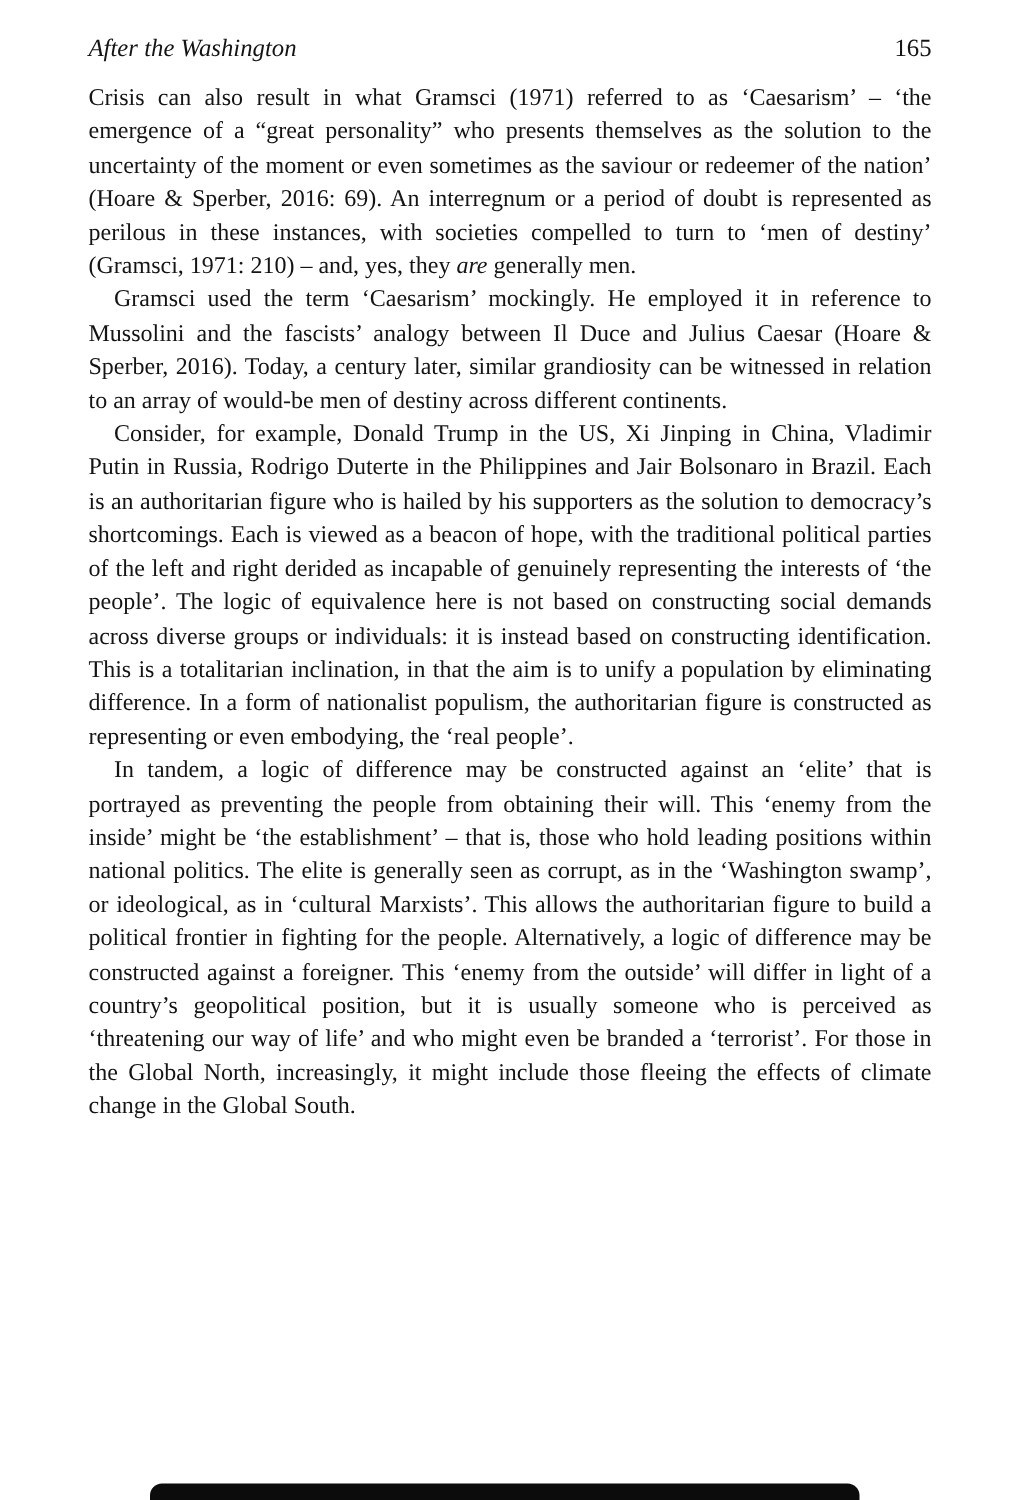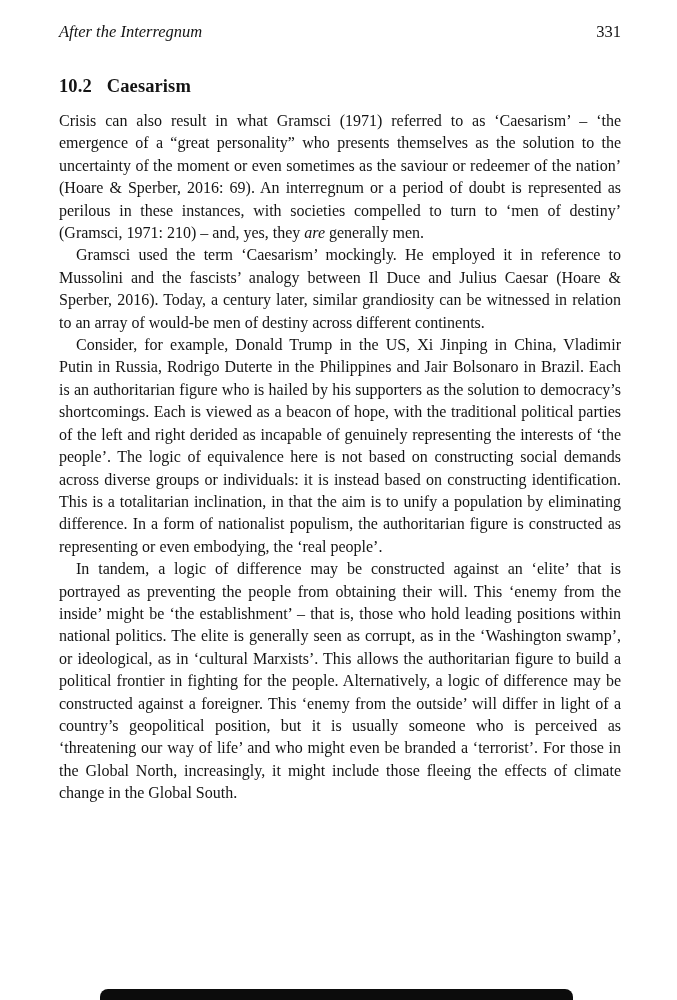--- a/index.html
+++ b/index.html
@@ -51,27 +51,24 @@
     border-radius: 8px 8px 0 0;
   }
 </style>
 </head>
 <body>
 
 <div class="page">
   <div class="content">
 
     <div class="running-head">
-      <span class="book-title">After the Interregnum</span>
-      <span class="page-number">331</span>
+      <span class="book-title">After the Washington</span>
+      <span class="page-number">165</span>
     </div>
 
-    <div class="section-heading">
-      <span class="section-num">10.2</span><span>Caesarism</span>
-    </div>
 
     <div class="body-text">
         <p class="para">Crisis can also result in what Gramsci (1971) referred to as ‘Caesarism’ – ‘the emergence of a “great personality” who presents themselves as the solution to the uncertainty of the moment or even sometimes as the saviour or redeemer of the nation’ (Hoare &amp; Sperber, 2016: 69). An interregnum or a period of doubt is represented as perilous in these instances, with societies compelled to turn to ‘men of destiny’ (Gramsci, 1971: 210) – and, yes, they <em>are</em> generally men.</p>
         <p class="para indent">Gramsci used the term ‘Caesarism’ mockingly. He employed it in reference to Mussolini and the fascists’ analogy between Il Duce and Julius Caesar (Hoare &amp; Sperber, 2016). Today, a century later, similar grandiosity can be witnessed in relation to an array of would-be men of destiny across different continents.</p>
         <p class="para indent">Consider, for example, Donald Trump in the US, Xi Jinping in China, Vladimir Putin in Russia, Rodrigo Duterte in the Philippines and Jair Bolsonaro in Brazil. Each is an authoritarian figure who is hailed by his supporters as the solution to democracy’s shortcomings. Each is viewed as a beacon of hope, with the traditional political parties of the left and right derided as incapable of genuinely representing the interests of ‘the people’. The logic of equivalence here is not based on constructing social demands across diverse groups or individuals: it is instead based on constructing identification. This is a totalitarian inclination, in that the aim is to unify a population by eliminating difference. In a form of nationalist populism, the authoritarian figure is constructed as representing or even embodying, the ‘real people’.</p>
         <p class="para indent">In tandem, a logic of difference may be constructed against an ‘elite’ that is portrayed as preventing the people from obtaining their will. This ‘enemy from the inside’ might be ‘the establishment’ – that is, those who hold leading positions within national politics. The elite is generally seen as corrupt, as in the ‘Washington swamp’, or ideological, as in ‘cultural Marxists’. This allows the authoritarian figure to build a political frontier in fighting for the people. Alternatively, a logic of difference may be constructed against a foreigner. This ‘enemy from the outside’ will differ in light of a country’s geopolitical position, but it is usually someone who is perceived as ‘threatening our way of life’ and who might even be branded a ‘terrorist’. For those in the Global North, increasingly, it might include those fleeing the effects of climate change in the Global South.</p>
       </div>
 
   </div>
 

